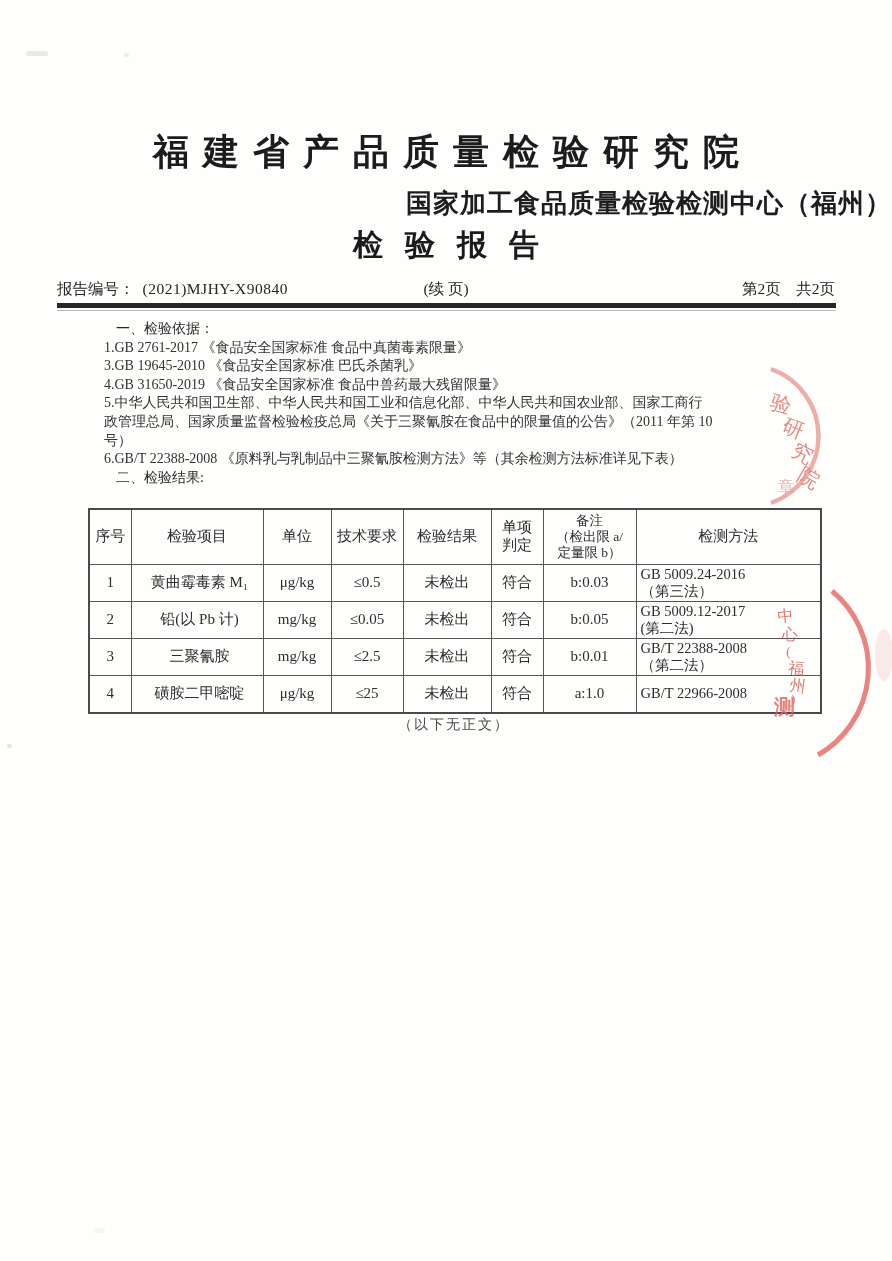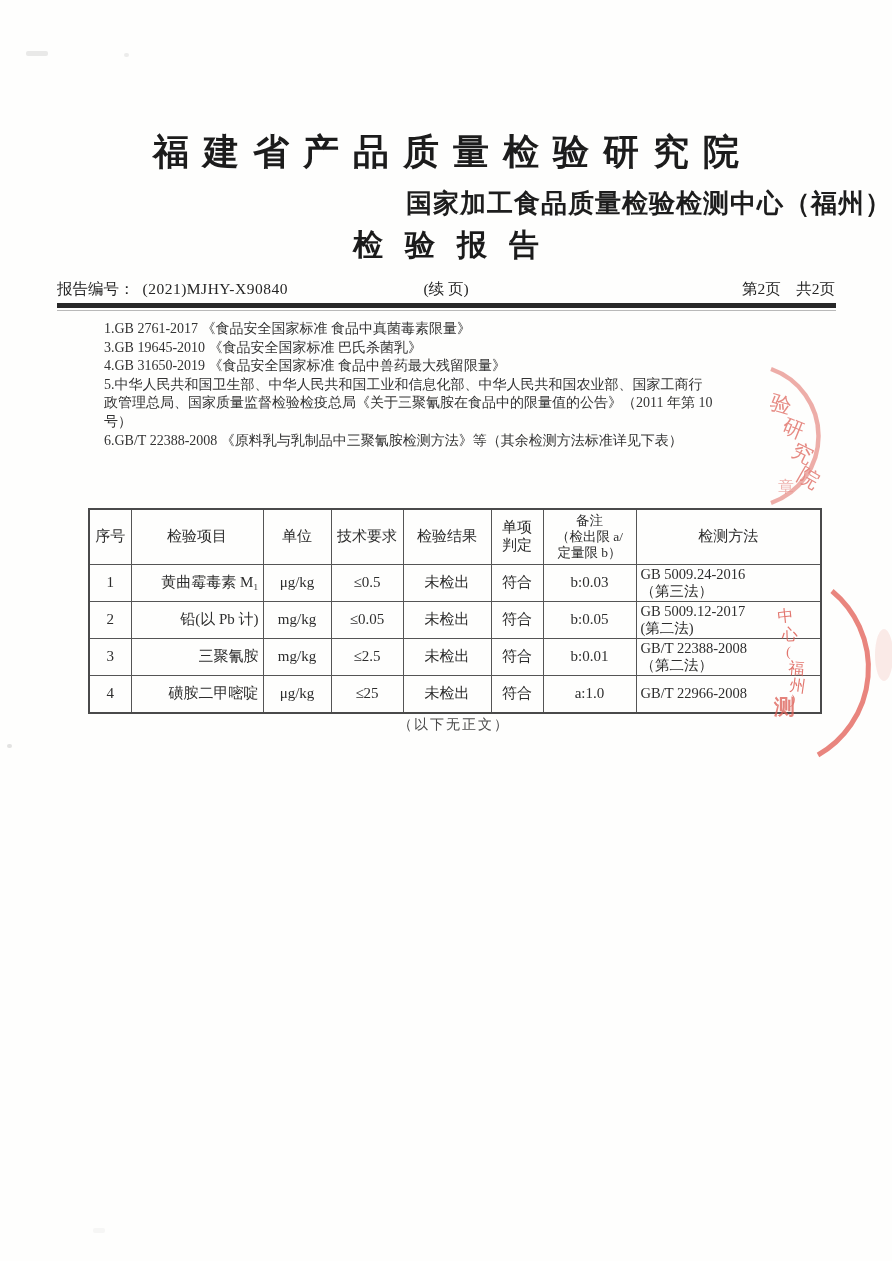--- a/index.html
+++ b/index.html
@@ -65,21 +65,21 @@
     text-align:center;
     white-space:pre-line;
     line-height:1.18;
     font-weight:normal;
     overflow:hidden;
   }
   .results-table{border:2px solid #4a4a4a;}
   .results-table thead tr{height:55px;}
   .results-table tbody tr{height:37px;}
   .results-table th.note-col{font-size:13.5px;}
-  .results-table td.l{text-align:right;padding-left:9px;}
+  .results-table td.l{text-align:center;padding-left:9px;}
   .results-table td.m{text-align:left;font-size:14.5px;}
   .footer-note{
     position:absolute;top:716px;left:88px;width:732px;
     text-align:center;font-size:14px;color:#4a4a4a;letter-spacing:2px;
   }
   
   .stamp-layer{position:absolute;left:0;top:0;pointer-events:none;}
   
   .artifact{position:absolute;background:rgba(40,40,40,.18);border-radius:2px;}
 </style>
@@ -94,27 +94,29 @@
 
   <div class="info-row">
     <span class="info-left"><span>报告编号：</span><span class="info-no">(2021)MJHY-X90840</span></span>
     <span class="info-center">(续 页)</span>
     <span class="info-right">第2页　共2页</span>
   </div>
   <div class="rule-thick"></div>
   <div class="rule-thin"></div>
 
   <div class="basis">
+    <div class="heading">一、检验依据：</div>
     <div class="item">1.GB 2761-2017 《食品安全国家标准 食品中真菌毒素限量》</div>
     <div class="item">3.GB 19645-2010 《食品安全国家标准 巴氏杀菌乳》</div>
     <div class="item">4.GB 31650-2019 《食品安全国家标准 食品中兽药最大残留限量》</div>
     <div class="item">5.中华人民共和国卫生部、中华人民共和国工业和信息化部、中华人民共和国农业部、国家工商行
 政管理总局、国家质量监督检验检疫总局《关于三聚氰胺在食品中的限量值的公告》（2011 年第 10
 号）</div>
     <div class="item">6.GB/T 22388-2008 《原料乳与乳制品中三聚氰胺检测方法》等（其余检测方法标准详见下表）</div>
+    <div class="heading">二、检验结果:</div>
   </div>
 
   <table class="results-table">
     <colgroup>
       <col style="width:42px">
         <col style="width:132px">
         <col style="width:68px">
         <col style="width:72px">
       <col style="width:88px">
         <col style="width:52px">

